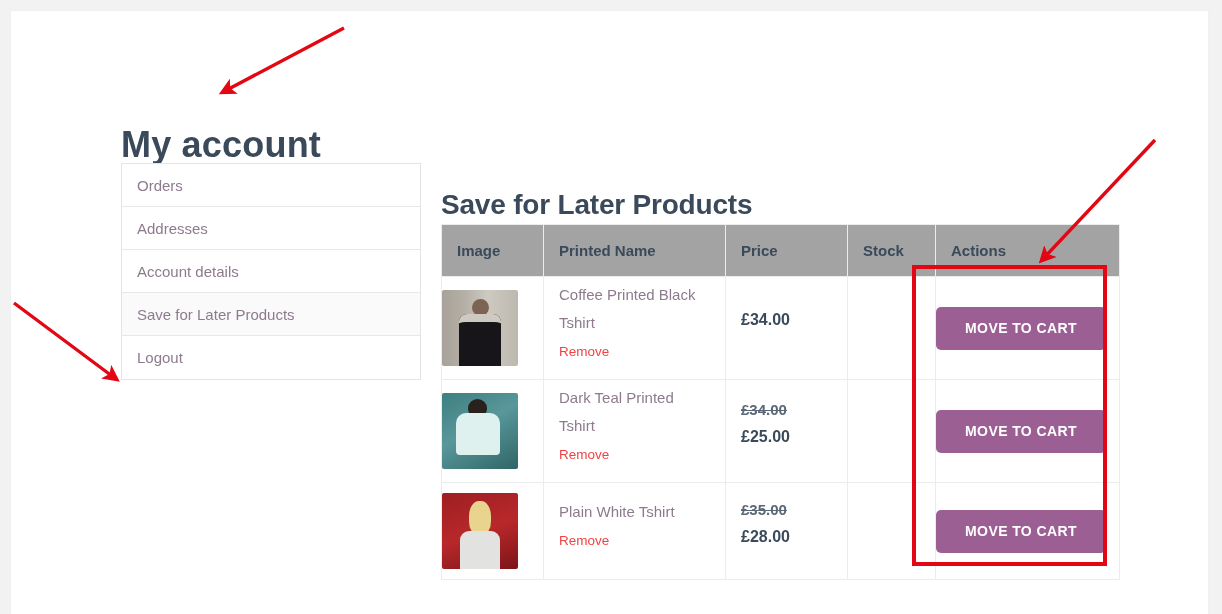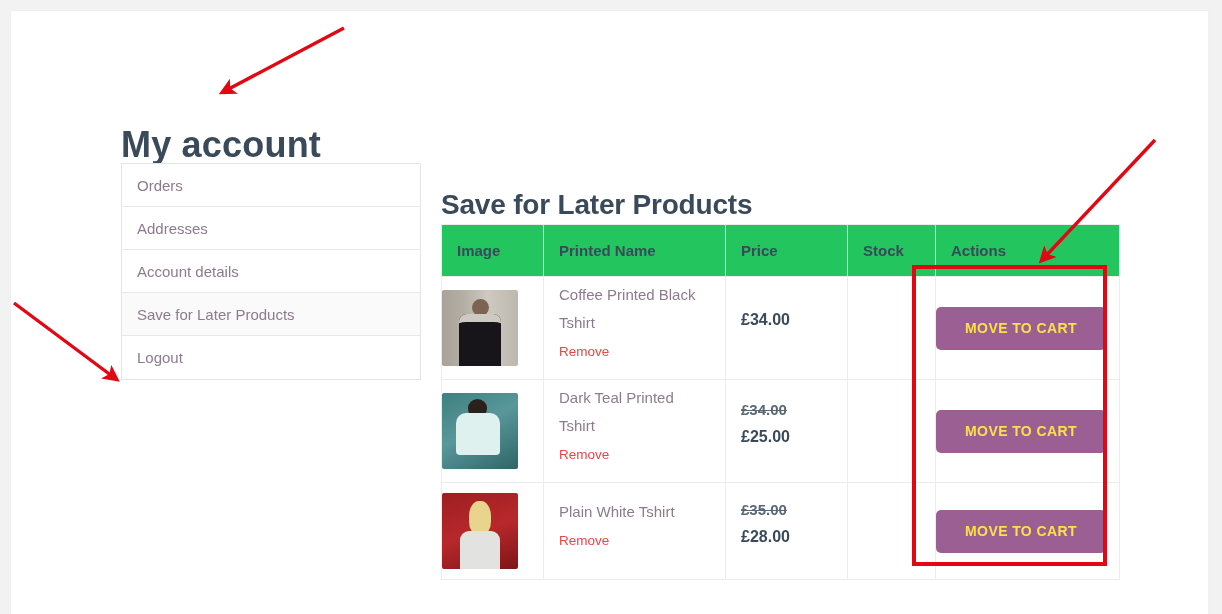--- a/index.html
+++ b/index.html
@@ -80,21 +80,21 @@
     border: 1px solid #ececec;
     text-align: left;
     vertical-align: middle;
   }
   .saved-table thead th {
     height: 52px;
     padding: 0 0 0 15px;
     font-size: 15px;
     font-weight: bold;
     color: #3a4a5a;
-    background: #22c55e;
+    background: #a3a3a3;
     border-top: 1px solid #ececec;
   }
   .col-image   { width: 102px; }
   .col-name    { width: 182px; }
   .col-price   { width: 122px; }
   .col-stock   { width: 88px;  }
   .col-actions { width: 184px; }
 
   .saved-table tbody td { padding: 0 0 16px 15px; }
   .cell-image { padding: 0 !important; text-align: center; }
@@ -215,21 +215,21 @@
   }
 
   .cell-actions { text-align: center; padding: 0 !important; }
   .move-to-cart-btn {
     display: inline-block;
     width: 170px;
     padding: 13px 6px;
     border: none;
     border-radius: 5px;
     background: #9c5f94;
-    color: #fde047;
+    color: #ffffff;
     font-family: "Liberation Sans", sans-serif;
     font-size: 14px;
     font-weight: bold;
     letter-spacing: 0.4px;
     line-height: 17px;
     text-align: center;
     cursor: pointer;
   }
 
   

